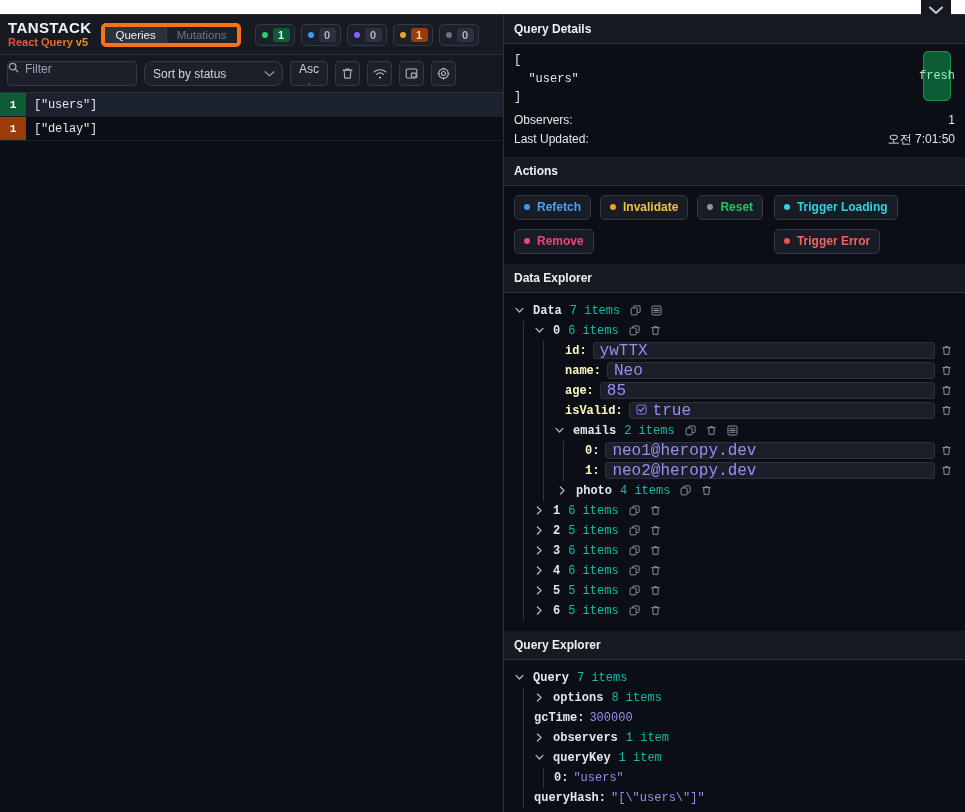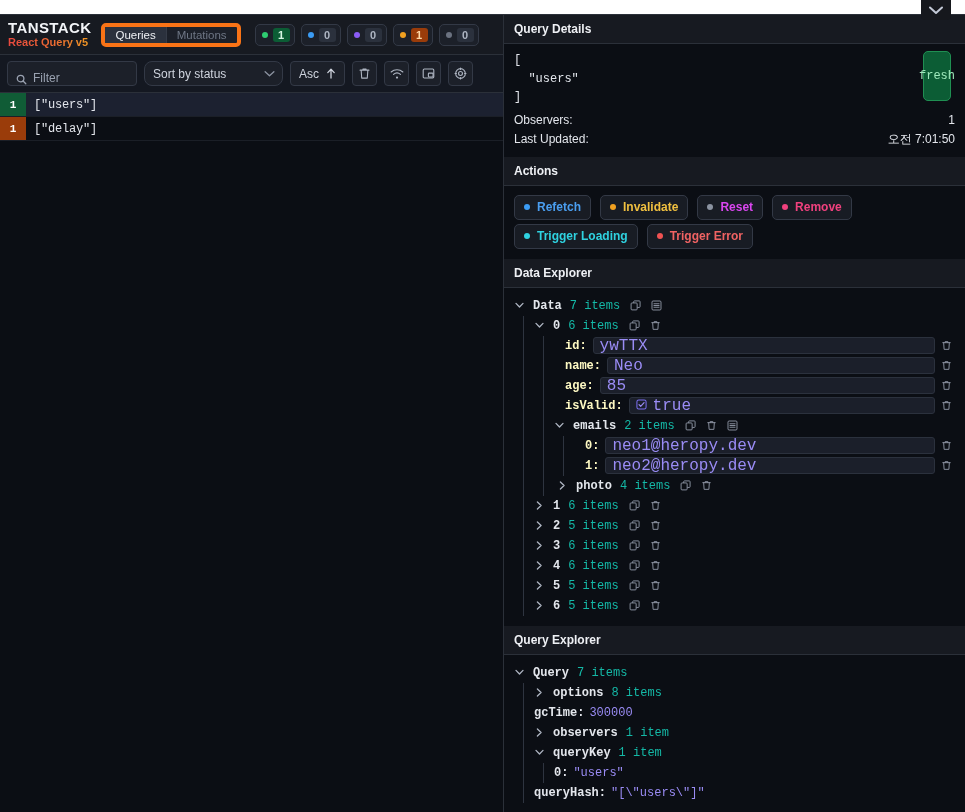--- a/index.html
+++ b/index.html
@@ -87,43 +87,43 @@
     border-radius: 3px; padding: 1px 4px; background: #2b313d; color: #aeb5c2;
   }
 
   .lp-toolbar {
     height: 38px; flex: 0 0 38px;
     background: #141821;
     border-bottom: 1px solid #2b3039;
     display: flex; align-items: center; gap: 7px; padding: 0 7px;
   }
   .filter-box {
-    display: flex; align-items: flex-end; gap: 6px;
+    display: flex; align-items: flex-start; gap: 6px;
     background: #1c2029; border: 1px solid #333946; border-radius: 4px;
-    height: 25px; width: 130px; padding: 0 8px;
+    height: 25px; width: 130px; padding: 0 0;
   }
   .filter-box input {
     flex: 1; background: transparent; border: 0; outline: none;
     color: #cfd4de; font-family: inherit; font-size: 12px; min-width: 0;
   }
   .filter-box input::placeholder { color: #9aa2b1; }
 
   .select-box {
     position: relative;
     background: #1c2029; border: 1px solid #333946; border-radius: 8px;
     height: 25px; width: 139px;
     display: flex; align-items: center; padding: 0 8px;
     color: #cfd4de; font-size: 12px; cursor: pointer;
   }
   .select-box .chev { position: absolute; right: 7px; top: 50%; transform: translateY(-50%); }
 
   .asc-btn {
     background: #1c2029; border: 1px solid #333946; border-radius: 4px;
     height: 25px; padding: 0 8px; display: flex; align-items: center; gap: 7px;
-    color: #cfd4de; font-size: 12px; font-family: inherit; cursor: pointer;
+    color: #cfd4de; font-size: 12px; font-family: inherit; cursor: pointer; flex-direction: column;
   }
   .icon-btn {
     width: 25px; height: 25px; flex: 0 0 25px;
     background: #1c2029; border: 1px solid #333946; border-radius: 4px;
     display: flex; align-items: center; justify-content: center;
     cursor: pointer; padding: 0;
   }
 
   .query-list { flex: 1; overflow-y: auto; background: #0b0e14; }
   .q-row {
@@ -180,21 +180,21 @@
     margin-right: 4px;
   }
   .kv-row {
     display: flex; justify-content: space-between; align-items: center;
     padding: 2px 10px; font-size: 12px; color: #e3e6ec;
   }
   .kv-row .val { font-family: "Liberation Sans", sans-serif; }
   .qd-bottom-pad { height: 7px; }
 
   
-  .actions-wrap { padding: 9px 10px 10px 10px; display: flex; flex-direction: column; gap: 4px; }
+  .actions-wrap { padding: 9px 10px 10px 10px; display: flex; flex-direction: row; gap: 4px; }
   .actions-row { display: flex; gap: 9px; flex-wrap: wrap; }
   .act-btn {
     display: flex; align-items: center; gap: 7px;
     background: #181c24; border: 1px solid #333946; border-radius: 5px;
     height: 25px; padding: 0 9px;
     font-family: inherit; font-size: 12px; font-weight: 700; cursor: pointer;
   }
   .act-btn .dot { width: 6px; height: 6px; border-radius: 50%; flex: 0 0 6px; }
 
   
@@ -380,21 +380,21 @@
     <div class="actions-wrap">
       <div class="actions-row" id="actions-row-1">
           <button class="act-btn" style="color: rgb(74, 158, 240);">
             <span class="dot" style="background:#3b9cf5"></span>
             <span>Refetch</span>
           </button>
           <button class="act-btn" style="color: rgb(240, 192, 64);">
             <span class="dot" style="background:#f0a020"></span>
             <span>Invalidate</span>
           </button>
-          <button class="act-btn" style="color: #d946ef;">
+          <button class="act-btn" style="color: #22c55e;">
             <span class="dot" style="background:#8b93a1"></span>
             <span>Reset</span>
           </button>
           <button class="act-btn" style="color: rgb(240, 65, 126);">
             <span class="dot" style="background:#f0417e"></span>
             <span>Remove</span>
           </button>
         </div>
       <div class="actions-row" id="actions-row-2">
           <button class="act-btn" style="color: rgb(47, 210, 224);">

